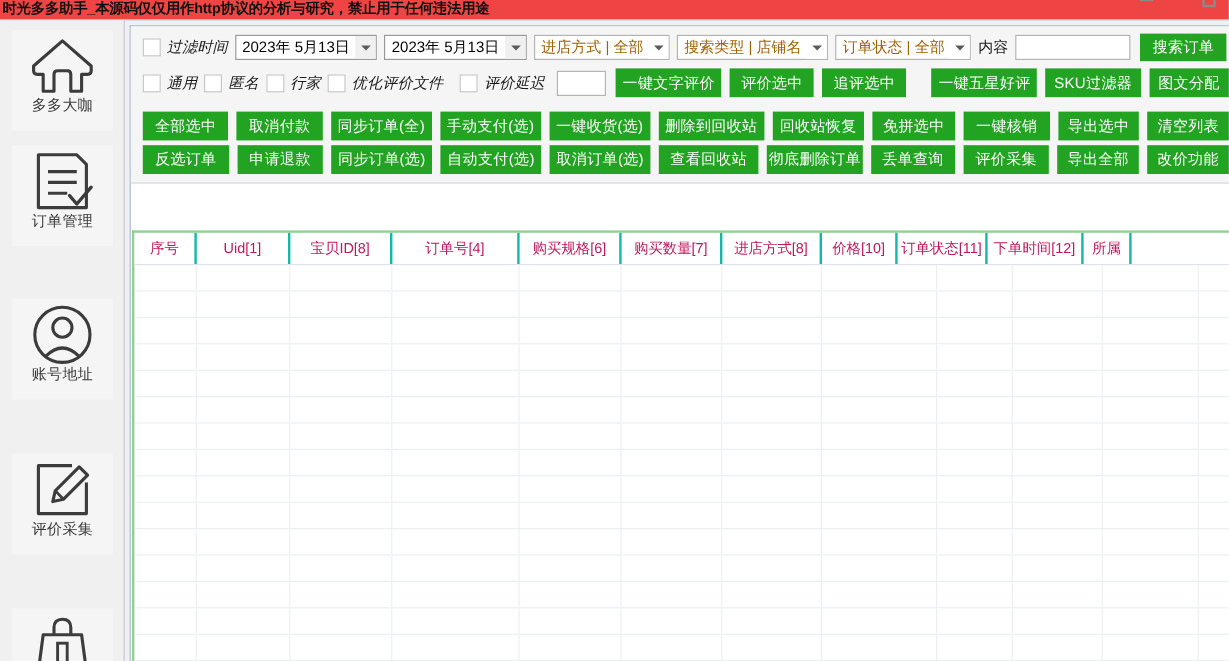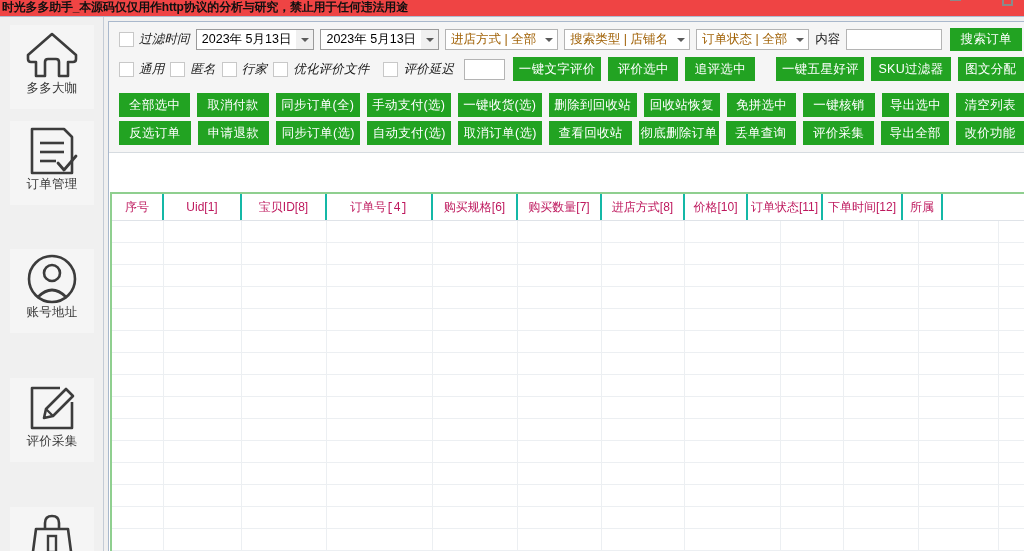--- a/index.html
+++ b/index.html
@@ -319,21 +319,21 @@
       <div class="gbtn" style="width:72px;">导出全部</div>
       <div class="gbtn" style="width:72px;">改价功能</div>
     </div>
   </div>
 
   <div class="tablewrap">
     <div class="thead" id="thead">
         <div class="th" style="width: 52px;">序号</div>
         <div class="th" style="width: 78px;">Uid[1]</div>
         <div class="th" style="width: 85px;">宝贝ID[8]</div>
-        <div class="th" style="width: 106px; font-family: Liberation Mono, monospace;">订单号[4]</div>
+        <div class="th" style="width: 106px;">订单号[4]</div>
         <div class="th" style="width: 85px;">购买规格[6]</div>
         <div class="th" style="width: 84px;">购买数量[7]</div>
         <div class="th" style="width: 83px;">进店方式[8]</div>
         <div class="th" style="width: 63px;">价格[10]</div>
         <div class="th" style="width: 75px;">订单状态[11]</div>
         <div class="th" style="width: 80px;">下单时间[12]</div>
         <div class="th" style="width: 40px;">所属</div>
       </div>
     <div class="tbody" id="tbody">
         <div class="trow">

